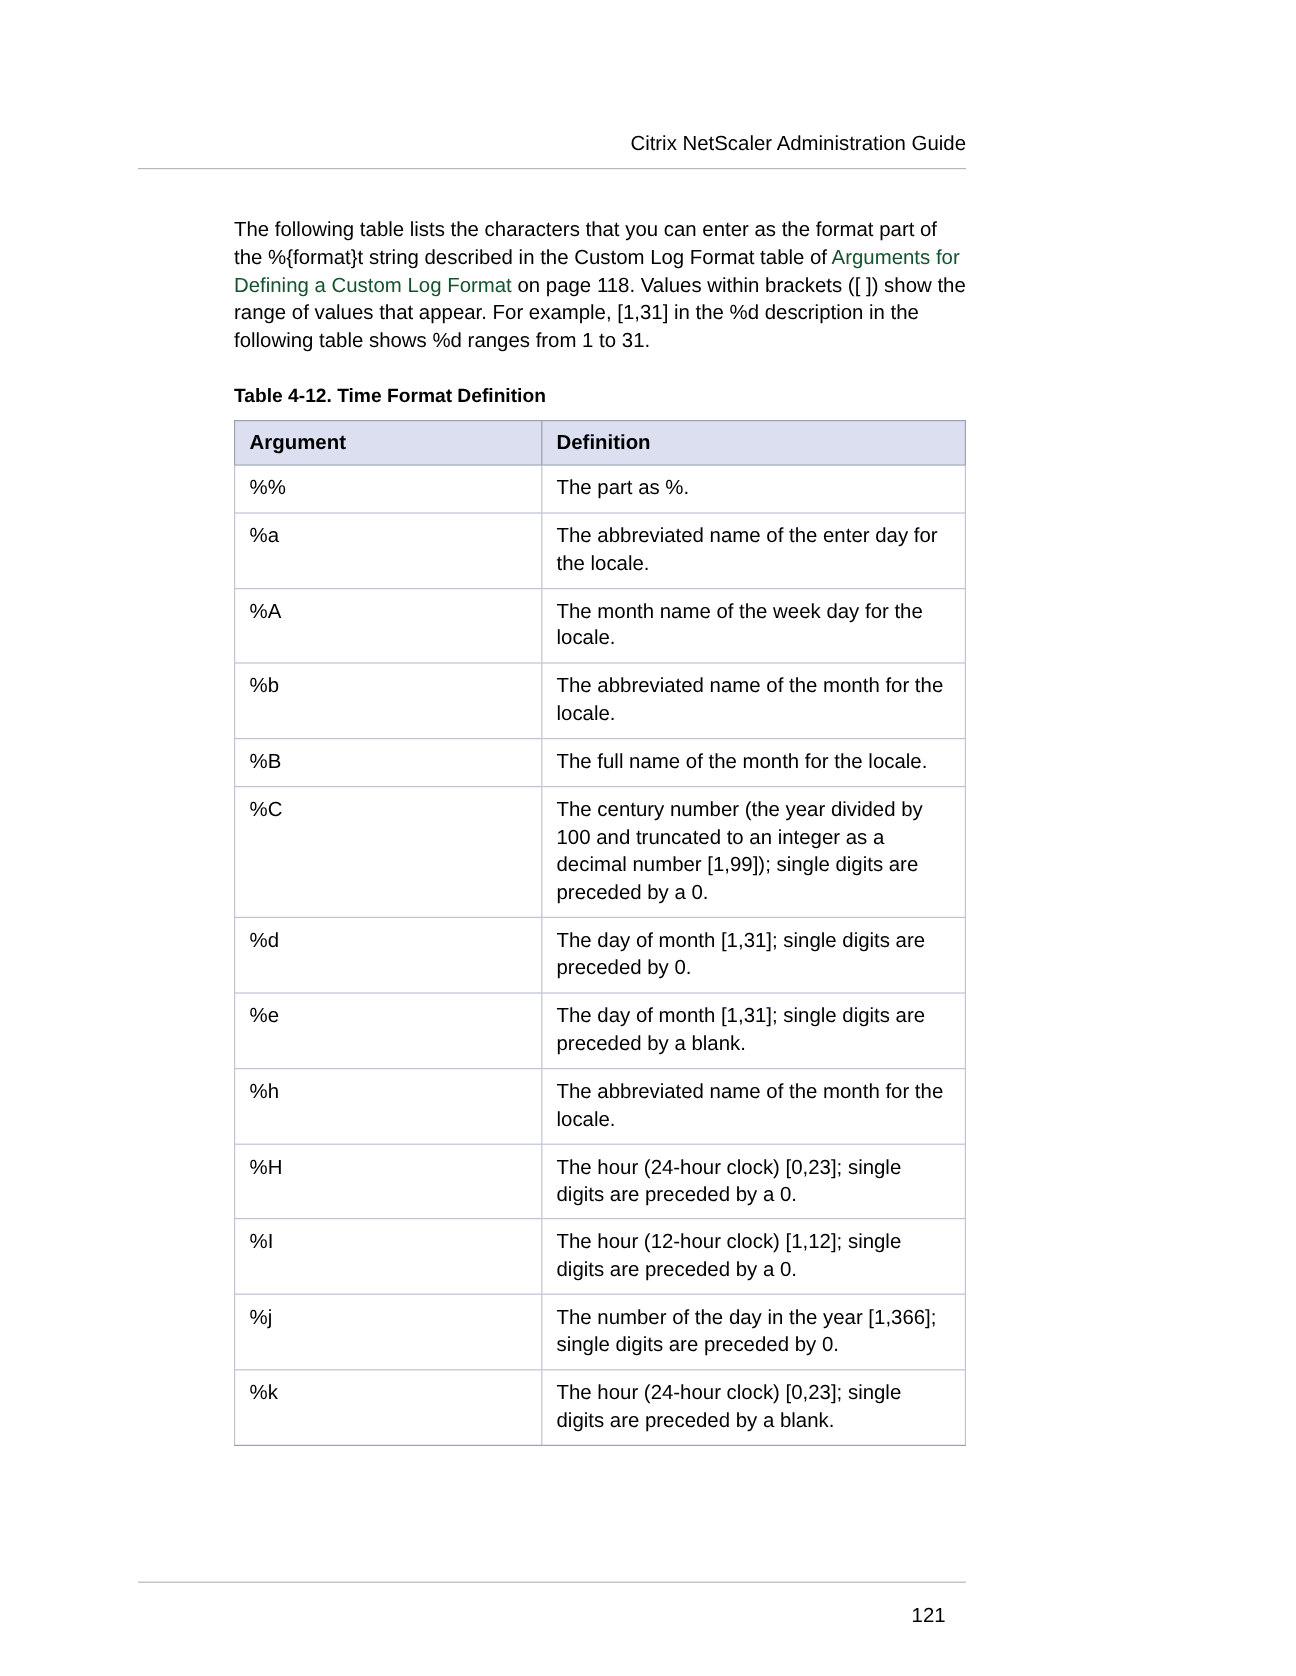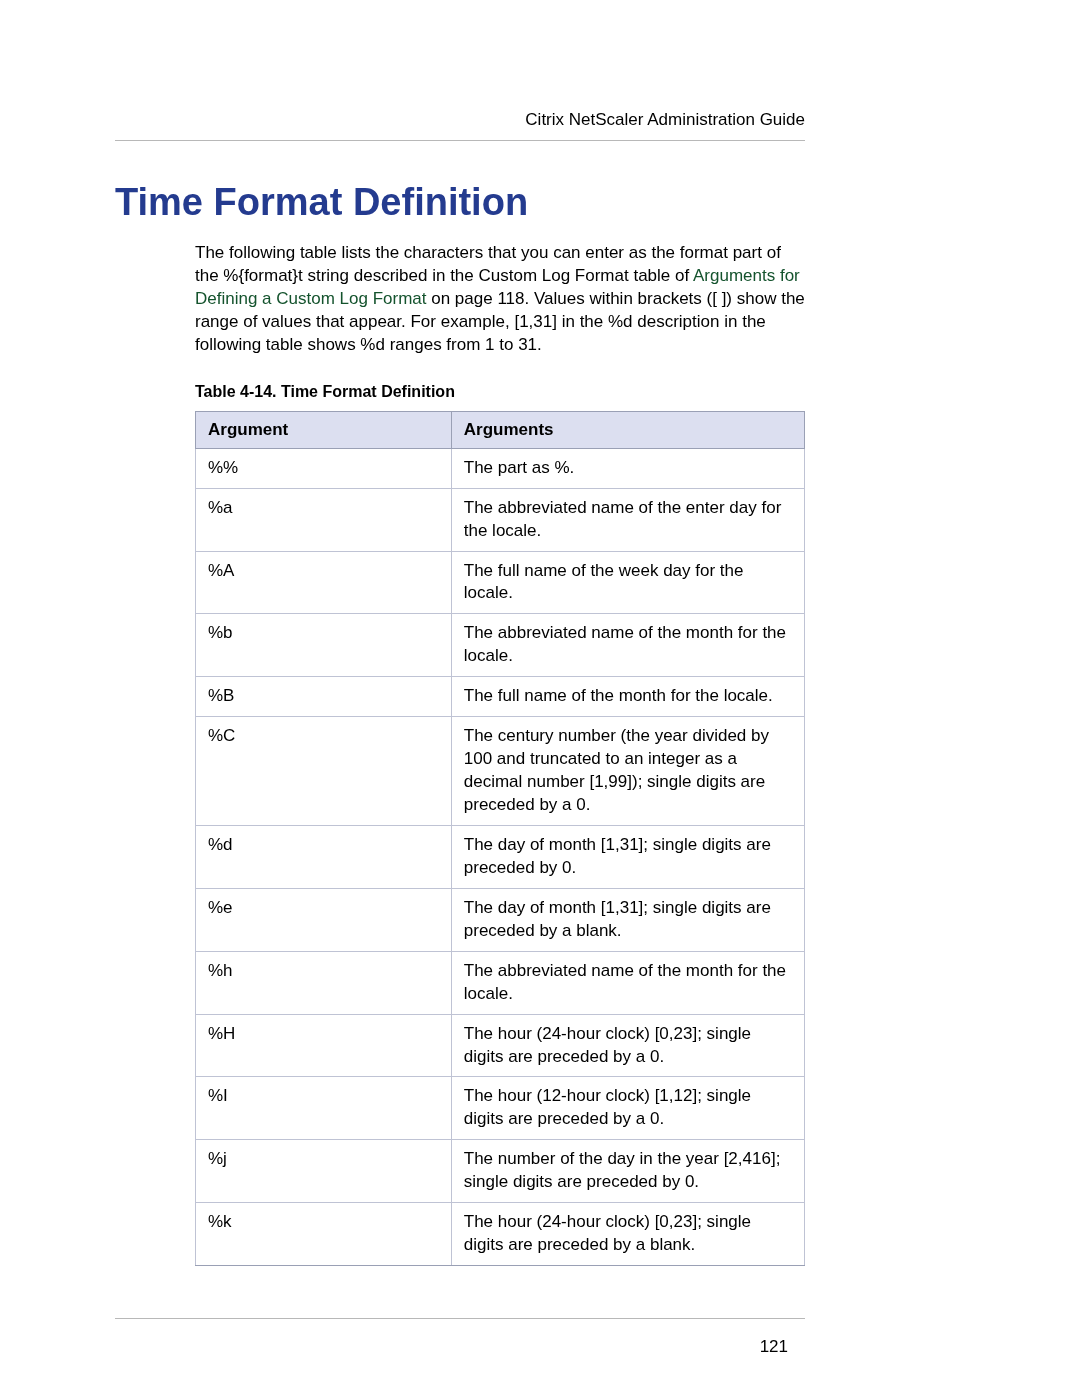--- a/index.html
+++ b/index.html
@@ -93,47 +93,46 @@
   }
 </style>
 </head>
 <body>
 
 <div class="page">
 
   <div class="running-head">Citrix NetScaler Administration Guide</div>
   <hr class="head-rule">
 
-  <h1 class="title">Time Format Definition</h1>
 
   <p class="intro">
     <span>The following table lists the characters that you can enter as the format part of the %{format}t string described in the Custom Log Format table of </span><a href="#" class="link">Arguments for Defining a Custom Log Format</a><span> on page 118. Values within brackets ([ ]) show the range of values that appear. For example, [1,31] in the %d description in the following table shows %d ranges from 1 to 31.</span>
   </p>
 
-  <div class="table-caption">Table 4-14. Time Format Definition</div>
+  <div class="table-caption">Table 4-12. Time Format Definition</div>
 
   <table class="def">
     <thead>
       <tr>
         <th class="col-arg">Argument</th>
-        <th>Arguments</th>
+        <th>Definition</th>
       </tr>
     </thead>
     <tbody>
       <tr>
         <td>%%</td>
         <td>The part as %.</td>
       </tr>
       <tr>
         <td>%a</td>
         <td>The abbreviated name of the enter day for the locale.</td>
       </tr>
       <tr>
         <td>%A</td>
-        <td>The full name of the week day for the locale.</td>
+        <td>The month name of the week day for the locale.</td>
       </tr>
       <tr>
         <td>%b</td>
         <td>The abbreviated name of the month for the locale.</td>
       </tr>
       <tr>
         <td>%B</td>
         <td>The full name of the month for the locale.</td>
       </tr>
       <tr>
@@ -155,21 +154,21 @@
       <tr>
         <td>%H</td>
         <td>The hour (24-hour clock) [0,23]; single digits are preceded by a 0.</td>
       </tr>
       <tr>
         <td>%I</td>
         <td>The hour (12-hour clock) [1,12]; single digits are preceded by a 0.</td>
       </tr>
       <tr>
         <td>%j</td>
-        <td>The number of the day in the year [2,416]; single digits are preceded by 0.</td>
+        <td>The number of the day in the year [1,366]; single digits are preceded by 0.</td>
       </tr>
       <tr>
         <td>%k</td>
         <td>The hour (24-hour clock) [0,23]; single digits are preceded by a blank.</td>
       </tr>
     </tbody>
   </table>
 
   <hr class="footer-rule">
   <div class="page-number">121</div>

